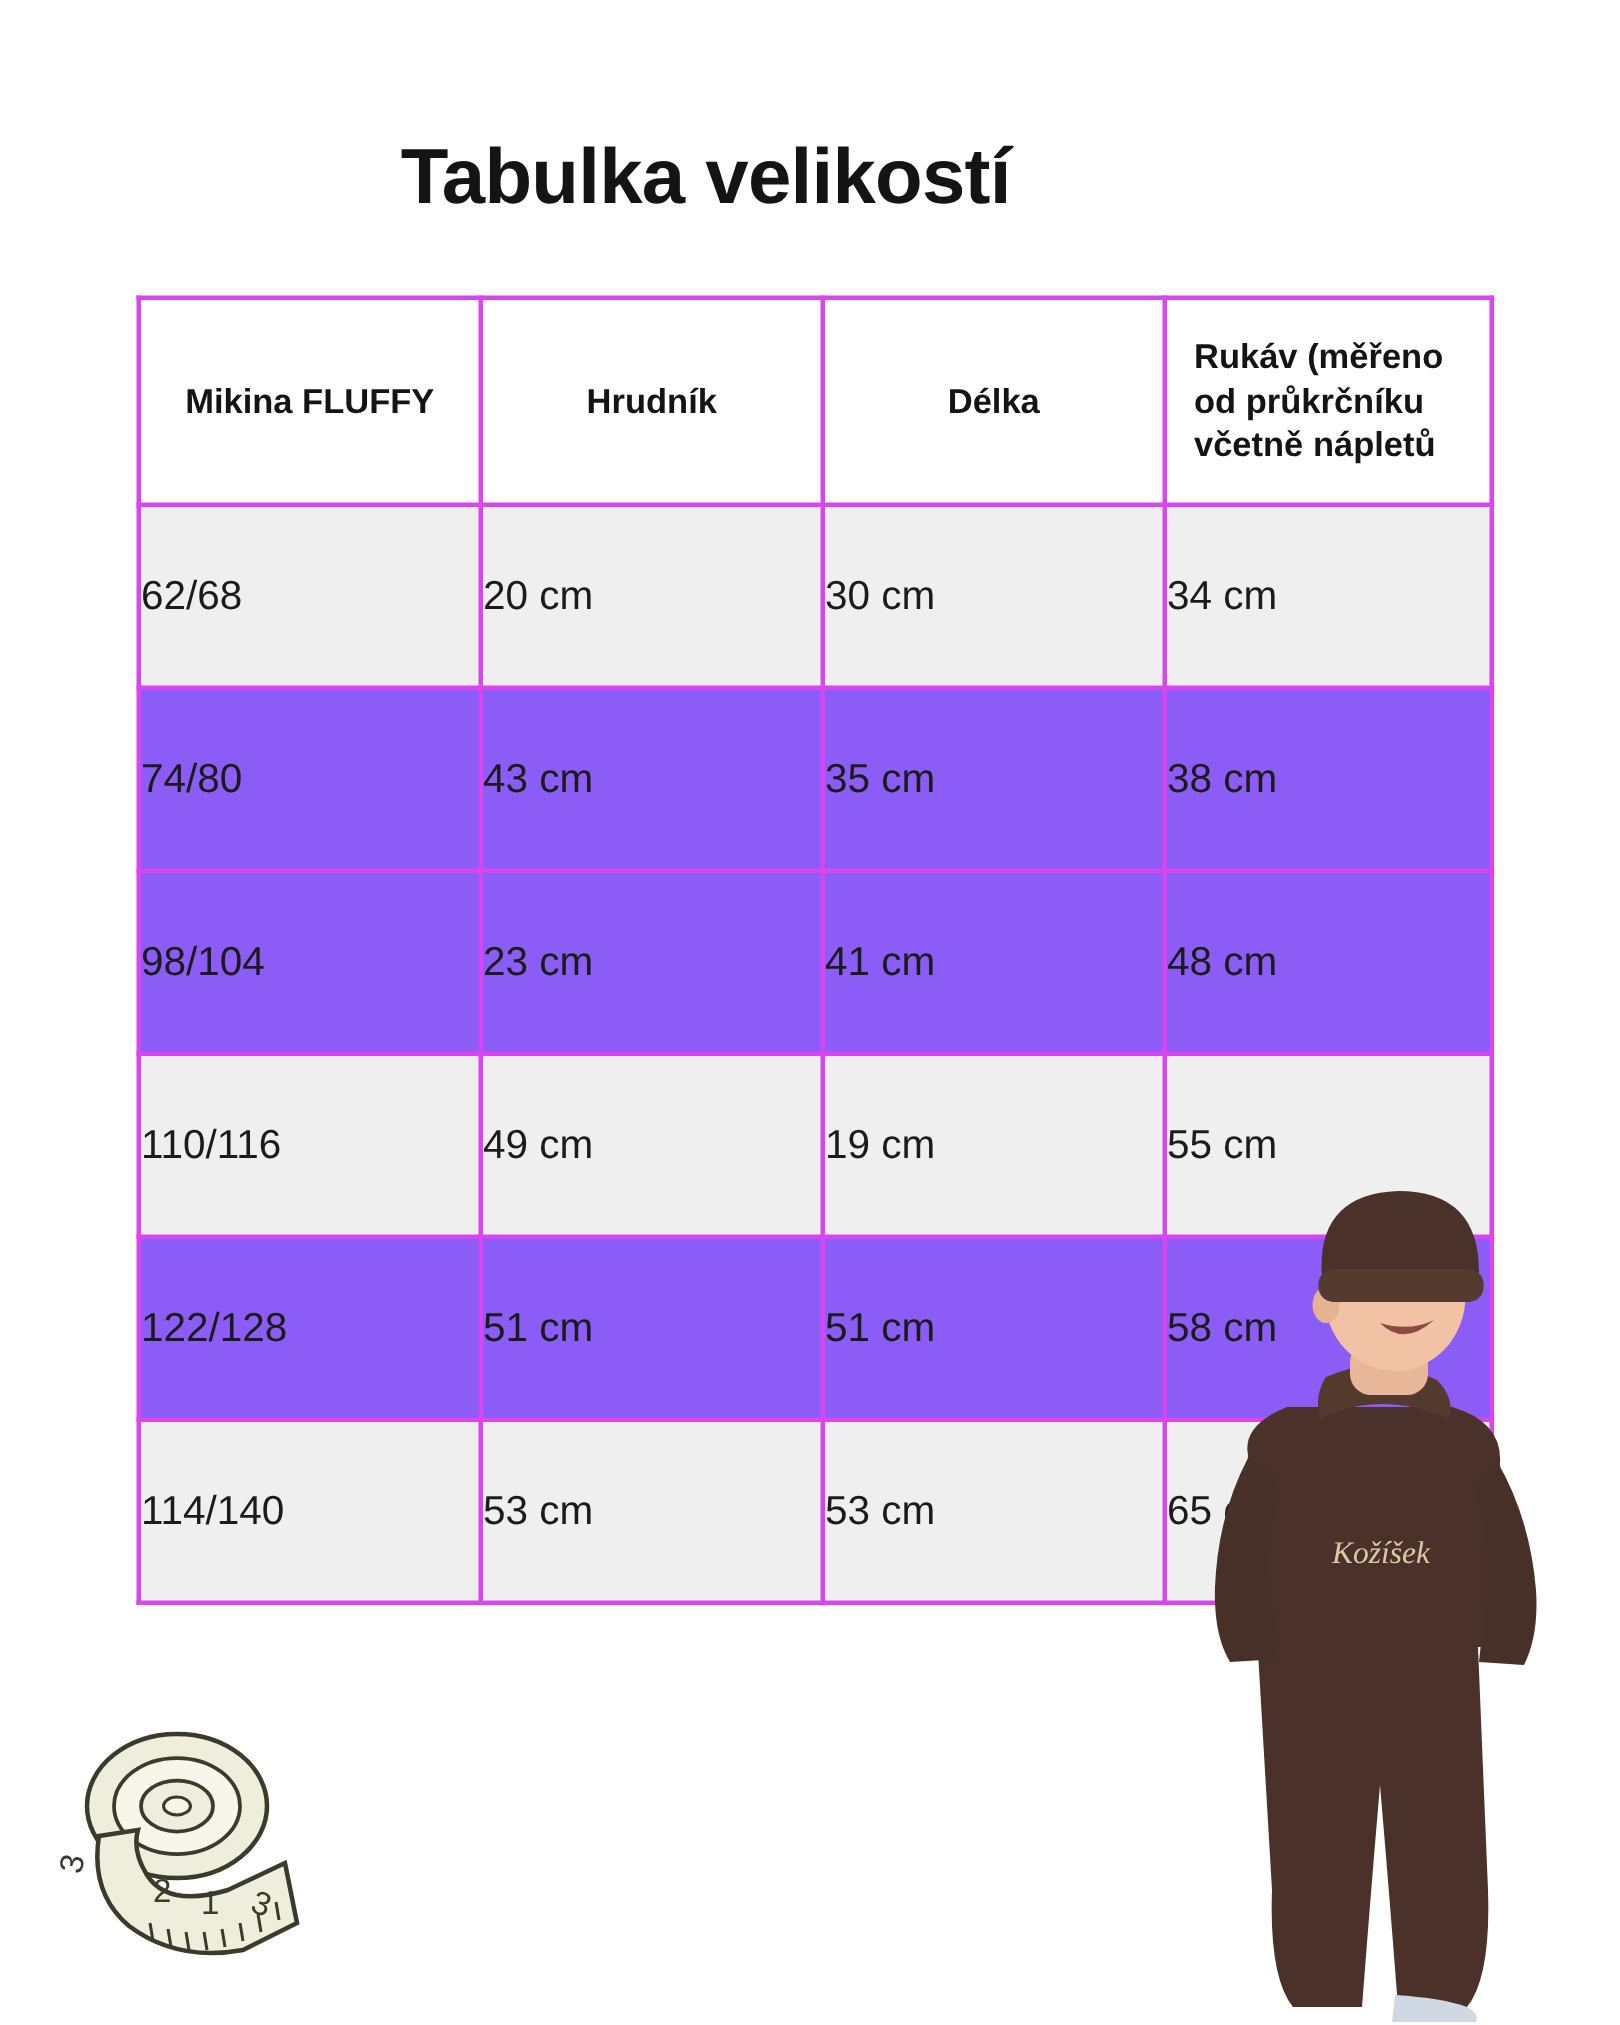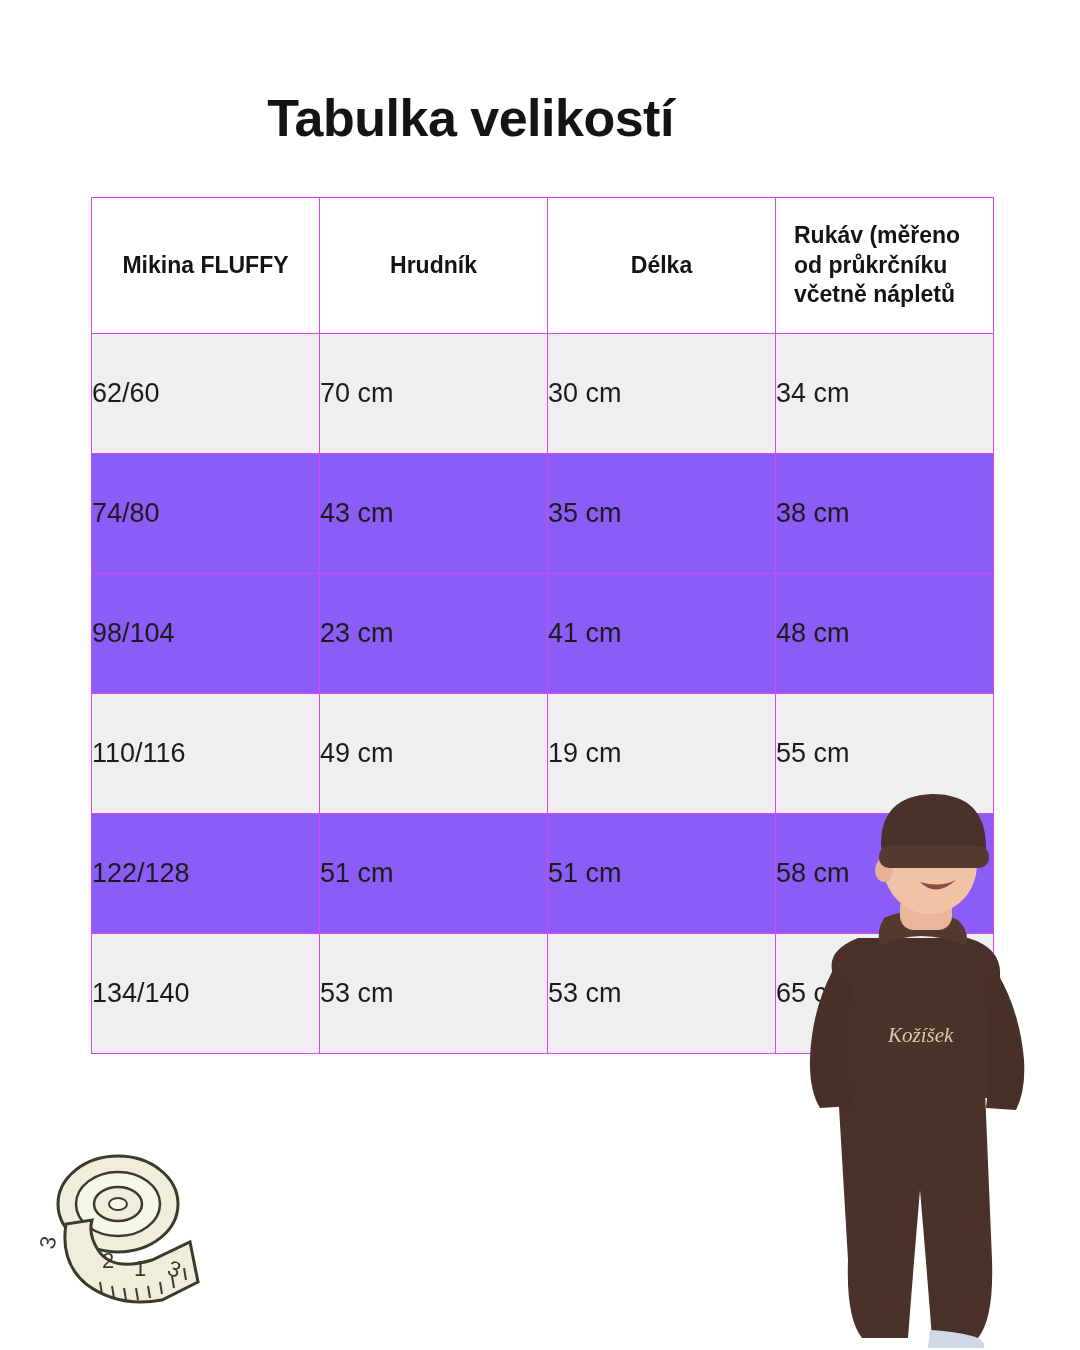--- a/index.html
+++ b/index.html
@@ -42,21 +42,21 @@
   }
 
   table.size-table {
     border-collapse: collapse;
     width: 902px;
     table-layout: fixed;
   }
 
   table.size-table th,
   table.size-table td {
-    border: 1px solid #d946ef;
+    border: 3px solid #d946ef;
     padding: 0;
     vertical-align: middle;
   }
 
   thead th {
     height: 135px;
     font-size: 23px;
     font-weight: 700;
     text-align: center;
     color: #141414;
@@ -127,22 +127,22 @@
       <thead>
         <tr>
           <th>Mikina FLUFFY</th>
           <th>Hrudník</th>
           <th>Délka</th>
           <th class="col-sleeve">Rukáv (měřeno od průkrčníku včetně nápletů</th>
         </tr>
       </thead>
       <tbody>
         <tr class="alt">
-          <td>62/60</td>
-          <td>70 cm</td>
+          <td>62/68</td>
+          <td>20 cm</td>
           <td>30 cm</td>
           <td>34 cm</td>
         </tr>
         <tr>
           <td>74/80</td>
           <td>43 cm</td>
           <td>35 cm</td>
           <td>38 cm</td>
         </tr>
         <tr>
@@ -157,21 +157,21 @@
           <td>19 cm</td>
           <td>55 cm</td>
         </tr>
         <tr>
           <td>122/128</td>
           <td>51 cm</td>
           <td>51 cm</td>
           <td>58 cm</td>
         </tr>
         <tr class="alt">
-          <td>134/140</td>
+          <td>114/140</td>
           <td>53 cm</td>
           <td>53 cm</td>
           <td>65 cm</td>
         </tr>
       </tbody>
     </table>
   </div>
 
   <svg class="photo" viewBox="0 0 300 560" aria-hidden="true">
 

